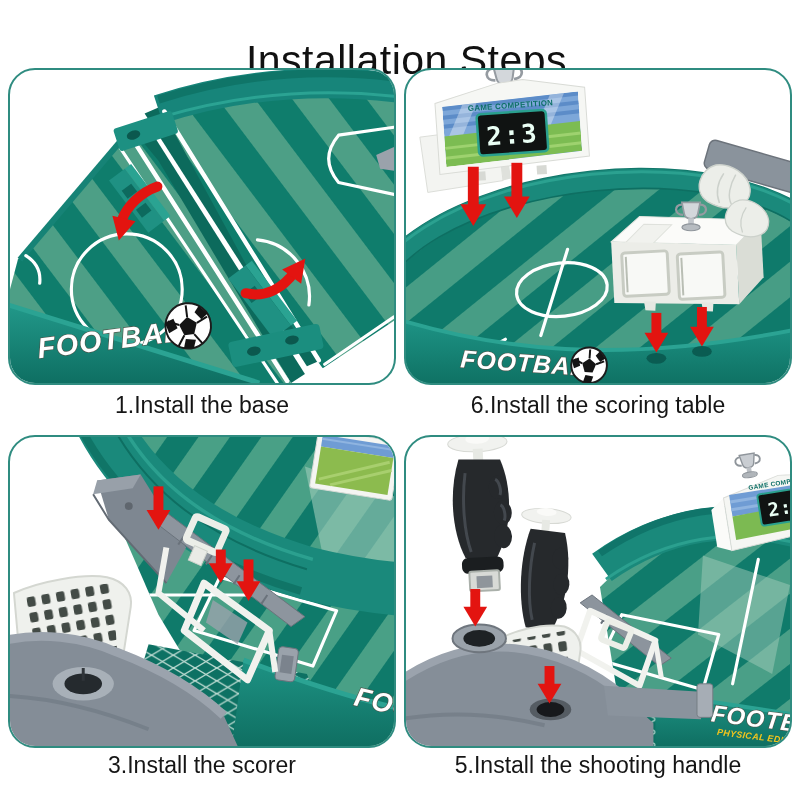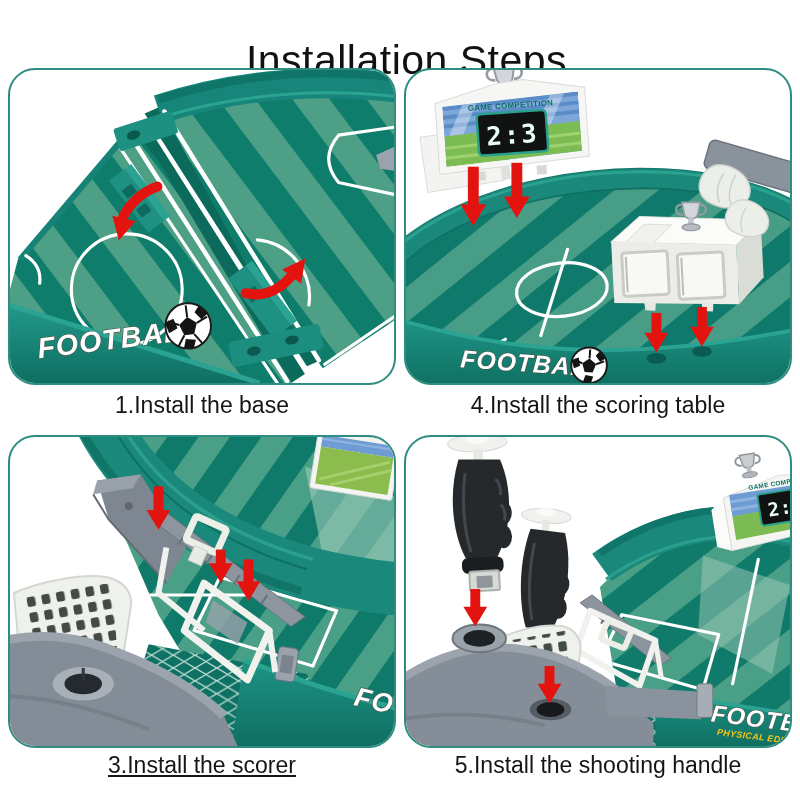--- a/index.html
+++ b/index.html
@@ -9,21 +9,21 @@
          font-size:41px;font-weight:400;letter-spacing:.5px;color:#111;}
   .panel{position:absolute;background:#fff;border:2px solid #2f8c80;
          border-radius:27px;overflow:hidden;}
   #p1{left:8px;top:68px;width:384px;height:313px;}
   #p2{left:404px;top:68px;width:384px;height:313px;}
   #p3{left:8px;top:435px;width:384px;height:309px;}
   #p4{left:404px;top:435px;width:384px;height:309px;}
   .panel svg{display:block;width:100%;height:100%;}
   .caption{position:absolute;width:388px;text-align:center;font-size:23px;color:#151515;}
   #c1{left:8px;top:392px;text-align:center;} #c2{left:404px;top:392px;}
-  #c3{left:8px;top:752px;text-decoration:underline;} #c4{left:404px;top:752px;}
+  #c3{left:8px;top:752px;} #c4{left:404px;top:752px;}
   .wl{stroke:#ffffff;stroke-width:3.2;fill:none;stroke-linecap:round;stroke-linejoin:round;}
   .wl2{stroke:#ffffff;stroke-width:4.5;fill:none;stroke-linecap:round;}
   text.fb{font-style:italic;font-weight:900;fill:#ffffff;stroke:#4e5349;stroke-width:1.2px;
           paint-order:stroke;letter-spacing:1px;font-family:"Liberation Sans",sans-serif;}
   text.seg{font-family:"DejaVu Sans Mono",monospace;font-weight:700;fill:#eafff5;}
   text.gc{font-weight:700;fill:#0d6f66;letter-spacing:.3px;font-family:"Liberation Sans",sans-serif;}
   text.phys{font-weight:700;font-style:italic;fill:#f2c51d;letter-spacing:.4px;}
   .red{fill:#e31410;}
 </style>
 </head>
@@ -251,21 +251,21 @@
     <rect x="-4" y="-22" width="120" height="30" rx="6" fill="#8a939c" stroke="#6c737b" stroke-width="1.5"></rect>
     <path d="M8,2 C-6,10 -8,34 10,40 C34,46 54,34 48,16 C42,2 22,-4 8,2 Z" fill="#eceee9" stroke="#ccd1cb" stroke-width="1.5"></path>
     <path d="M18,8 C14,20 16,30 22,38 M30,6 C27,18 28,30 34,36" fill="none" stroke="#ccd1cb" stroke-width="1.5"></path>
     <g transform="translate(34,28) scale(0.85)">
       <path d="M8,2 C-6,10 -8,34 10,40 C34,46 54,34 48,16 C42,2 22,-4 8,2 Z" fill="#eceee9" stroke="#ccd1cb" stroke-width="1.5"></path>
       <path d="M18,8 C14,20 16,30 22,38" fill="none" stroke="#ccd1cb" stroke-width="1.5"></path>
     </g>
   </g>
 </svg>
 </figure>
-<figcaption class="caption" id="c2">4.Install the scoring table</figcaption>
+<figcaption class="caption" id="c2">6.Install the scoring table</figcaption>
 
 <figure class="panel" id="p3" style="margin:0">
 <svg viewBox="0 0 388 313" preserveAspectRatio="none">
   <defs>
     <pattern id="p3s" patternUnits="userSpaceOnUse" width="52" height="52" patternTransform="rotate(-55)">
       <rect width="52" height="52" fill="#0f7a6a"></rect>
           <rect width="52" height="26" fill="#49a086"></rect>
     </pattern>
     <pattern id="net3" patternUnits="userSpaceOnUse" width="22" height="13">
       <path d="M0,6.5 L11,0 L22,6.5 L11,13 Z" fill="none" stroke="#dff0e8" stroke-width="1.4" opacity="0.85"></path>

